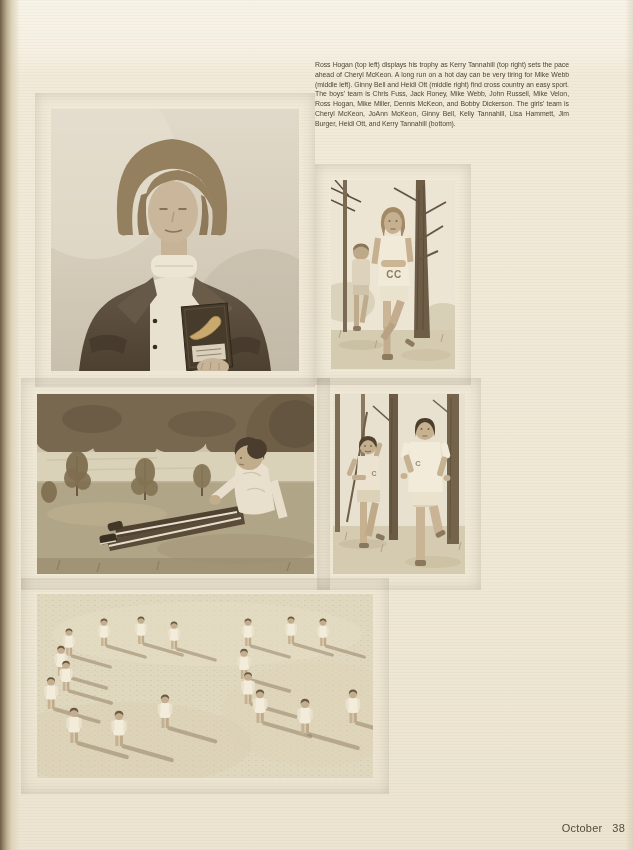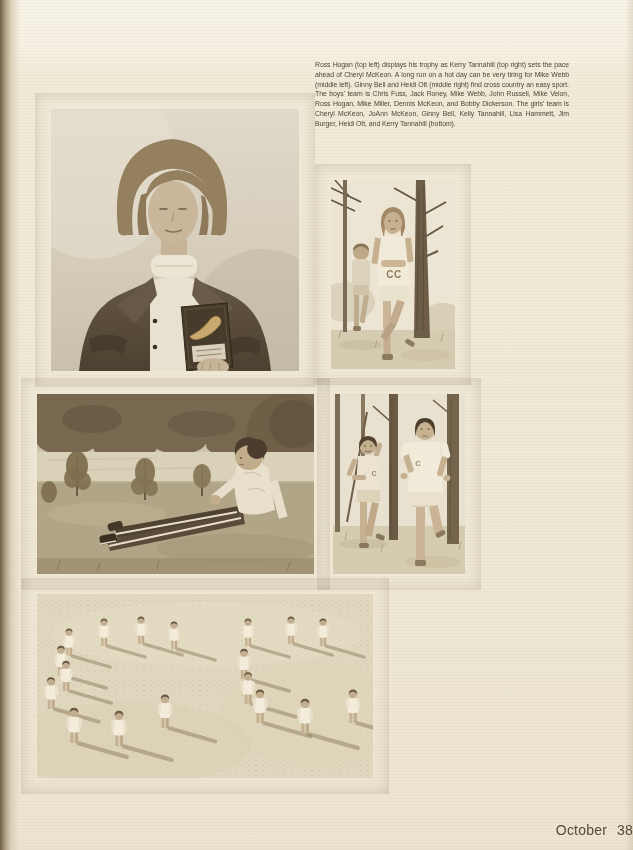--- a/index.html
+++ b/index.html
@@ -25,22 +25,22 @@
   }
   .photo{position:absolute;margin:0;padding:16px;}
   .photo svg{display:block;width:100%;height:100%;}
   .photo::after{content:"";position:absolute;inset:0;box-shadow:inset 0 0 14px rgba(92,77,56,0.22);pointer-events:none;}
   .photo-tl{left:35px;top:93px;width:248px;height:262px;}
   .photo-tr{left:315px;top:164px;width:124px;height:189px;}
   .photo-ml{left:21px;top:378px;width:277px;height:180px;}
   .photo-mr{left:317px;top:378px;width:132px;height:180px;}
   .photo-bt{left:21px;top:578px;width:336px;height:184px;}
   .footer{
-    position:absolute;top:822px;right:0;display:flex;gap:10px;
-    font-size:14px;color:#554a3a;letter-spacing:0.2px;
+    position:absolute;top:822px;right:8px;display:flex;gap:10px;
+    font-size:11px;color:#554a3a;letter-spacing:0.2px;
   }
   .jersey-txt{font-family:"Liberation Sans",sans-serif;font-weight:bold;}
 </style>
 </head>
 <body>
 
 <div class="page">
   <div class="binding-edge"></div>
   <div class="right-edge"></div>
 

